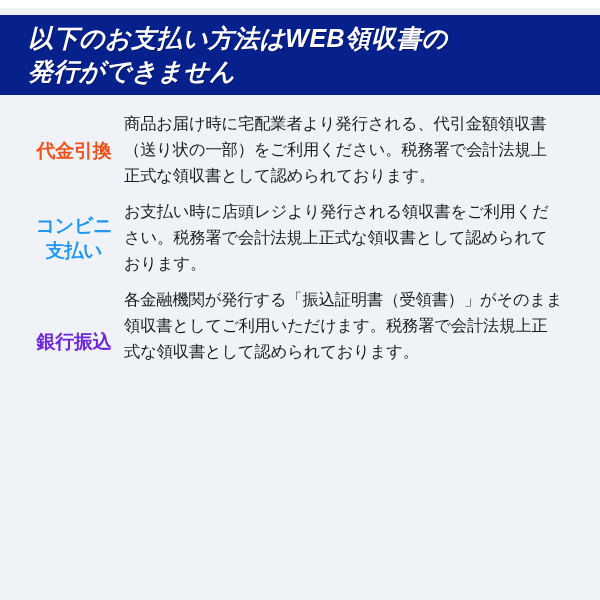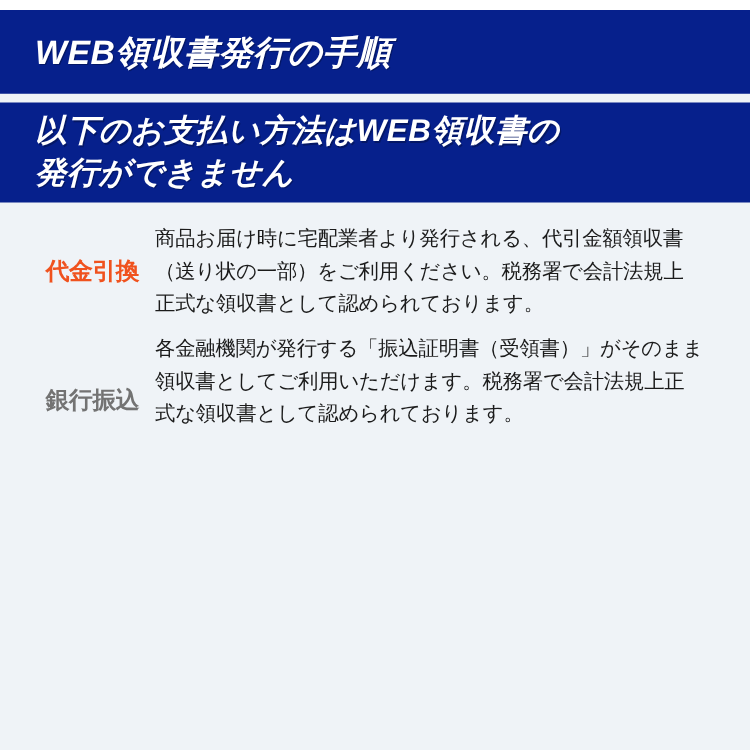--- a/index.html
+++ b/index.html
@@ -119,25 +119,20 @@
     font-family: Liberation Serif, serif;
   }
 </style>
 </head>
 <body>
 
 <div id="page">
 
   <div class="gutter-top"></div>
 
-  <div class="banner" id="banner-title">
-    <div class="banner-inner">
-      <div class="banner-text">WEB領収書発行の手順</div>
-    </div>
-  </div>
 
 
   <div class="spacer-before-notice"></div>
 
   <div class="banner" id="banner-notice">
     <div class="banner-inner">
       <div class="banner-text">以下のお支払い方法はWEB領収書の
 発行ができません</div>
     </div>
   </div>
@@ -148,24 +143,35 @@
       <div class="method-label-cell">
         <div class="method-label" style="color: rgb(240, 82, 30);">代金引換</div>
       </div>
       <div class="method-desc-cell">
         <div class="method-desc">商品お届け時に宅配業者より発行される、代引金額領収書
 （送り状の一部）をご利用ください。税務署で会計法規上
 正式な領収書として認められております。</div>
       </div>
     </div>
 
+    <div class="method-row">
+      <div class="method-label-cell">
+        <div class="method-label" style="color: rgb(33, 150, 243);">コンビニ
+支払い</div>
+      </div>
+      <div class="method-desc-cell">
+        <div class="method-desc">お支払い時に店頭レジより発行される領収書をご利用くだ
+さい。税務署で会計法規上正式な領収書として認められて
+おります。</div>
+      </div>
+    </div>
 
     <div class="method-row">
       <div class="method-label-cell">
-        <div class="method-label" style="color: #737373; margin-top: 30px;">銀行振込</div>
+        <div class="method-label" style="color: #6d28d9; margin-top: 30px;">銀行振込</div>
       </div>
       <div class="method-desc-cell">
         <div class="method-desc">各金融機関が発行する「振込証明書（受領書）」がそのまま
 領収書としてご利用いただけます。税務署で会計法規上正
 式な領収書として認められております。</div>
       </div>
     </div>
 
   </div>
 </div>

